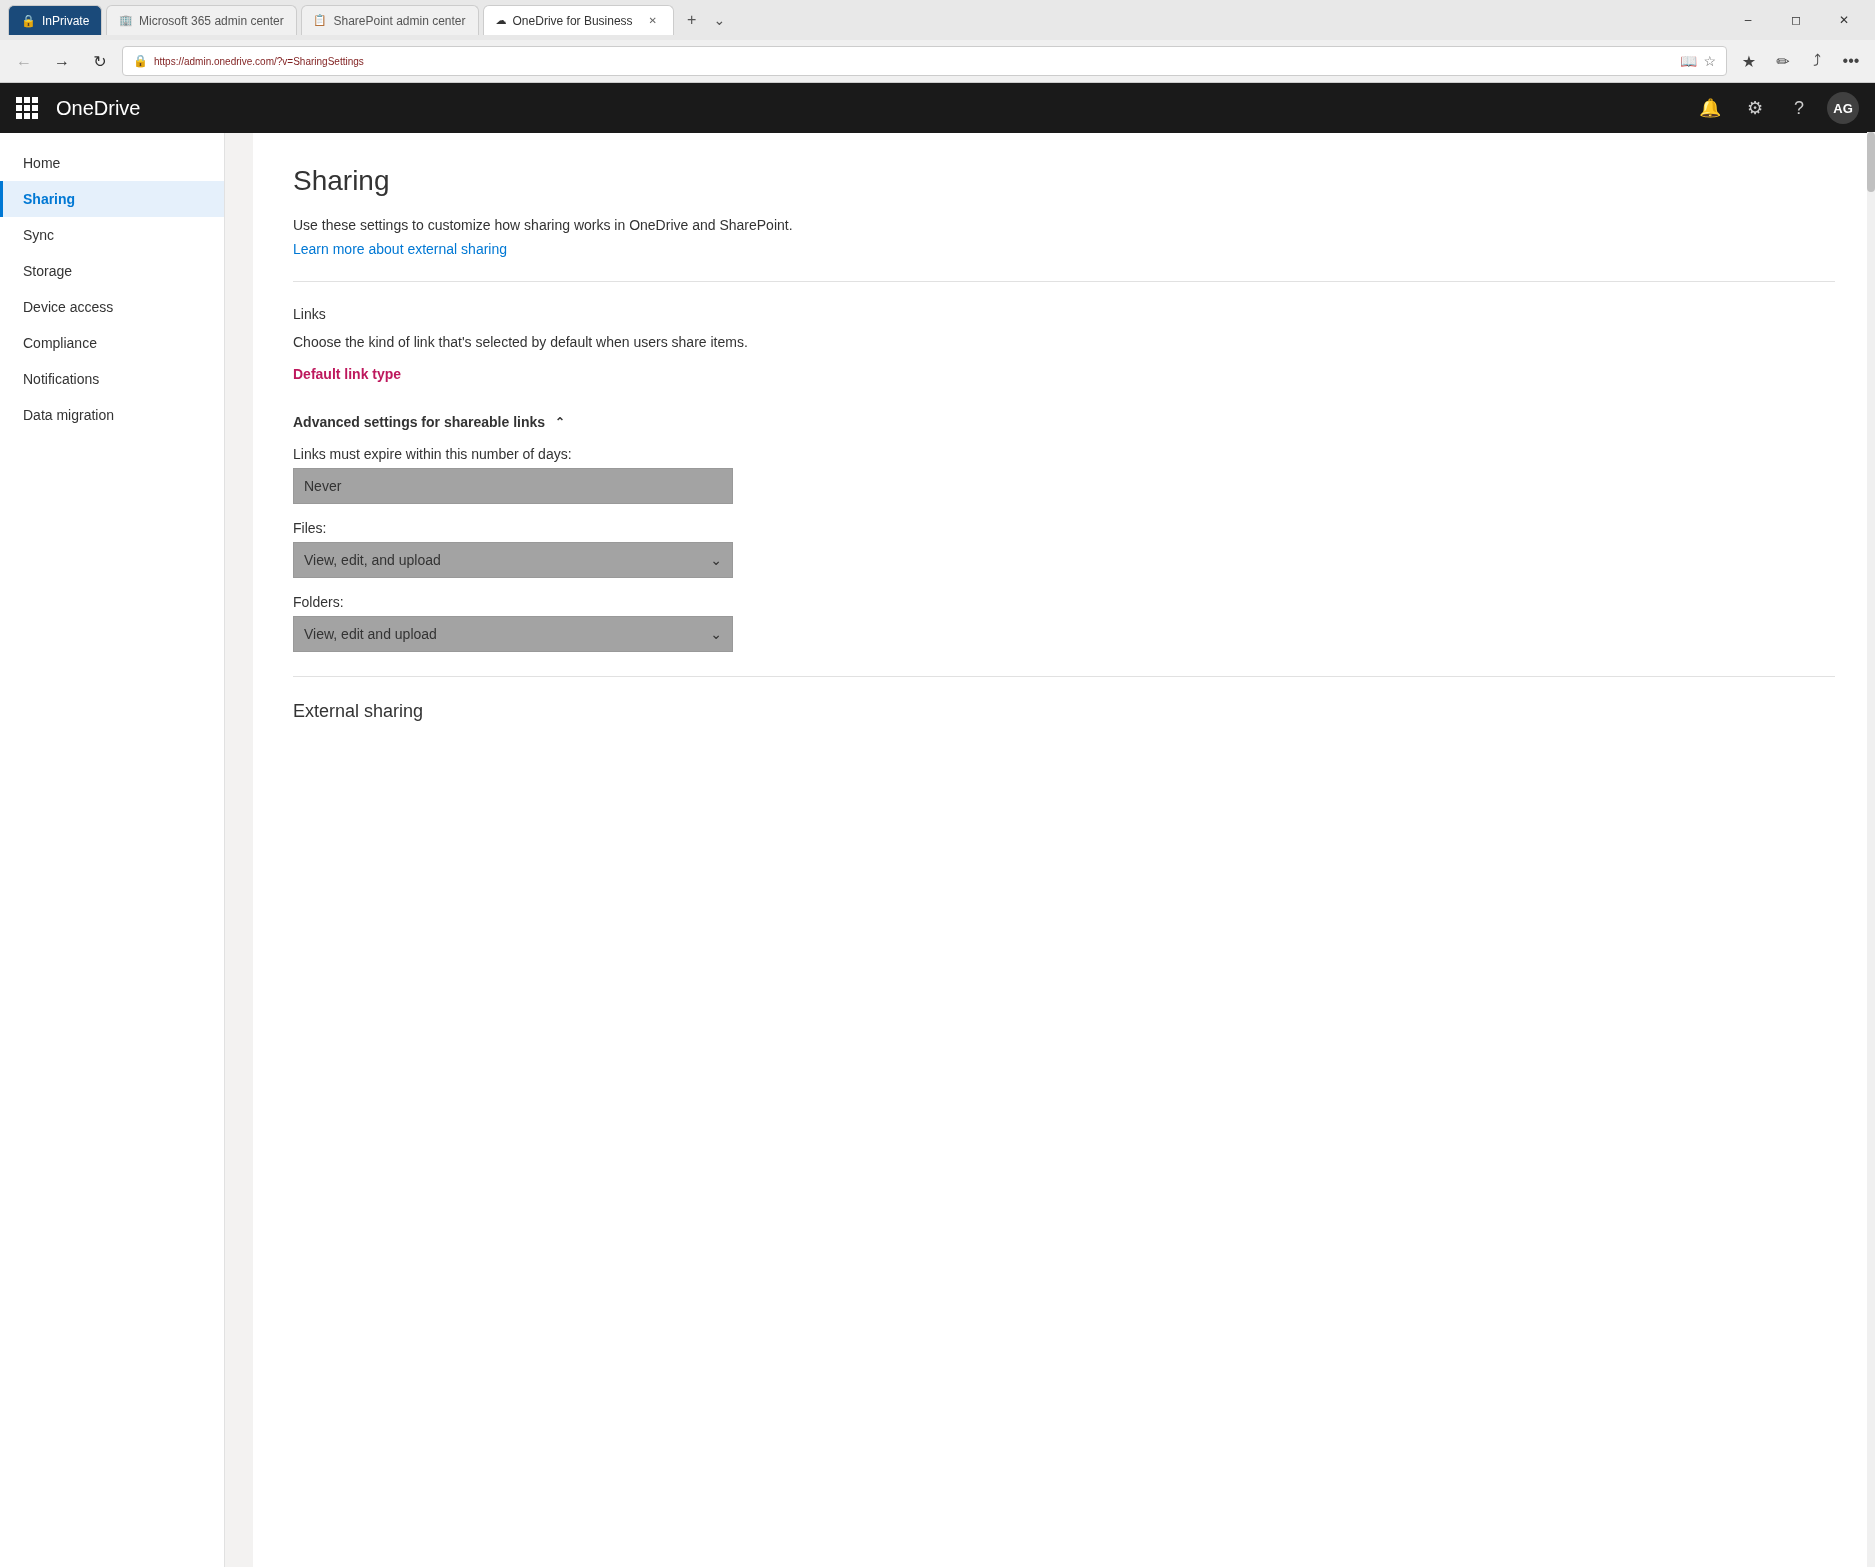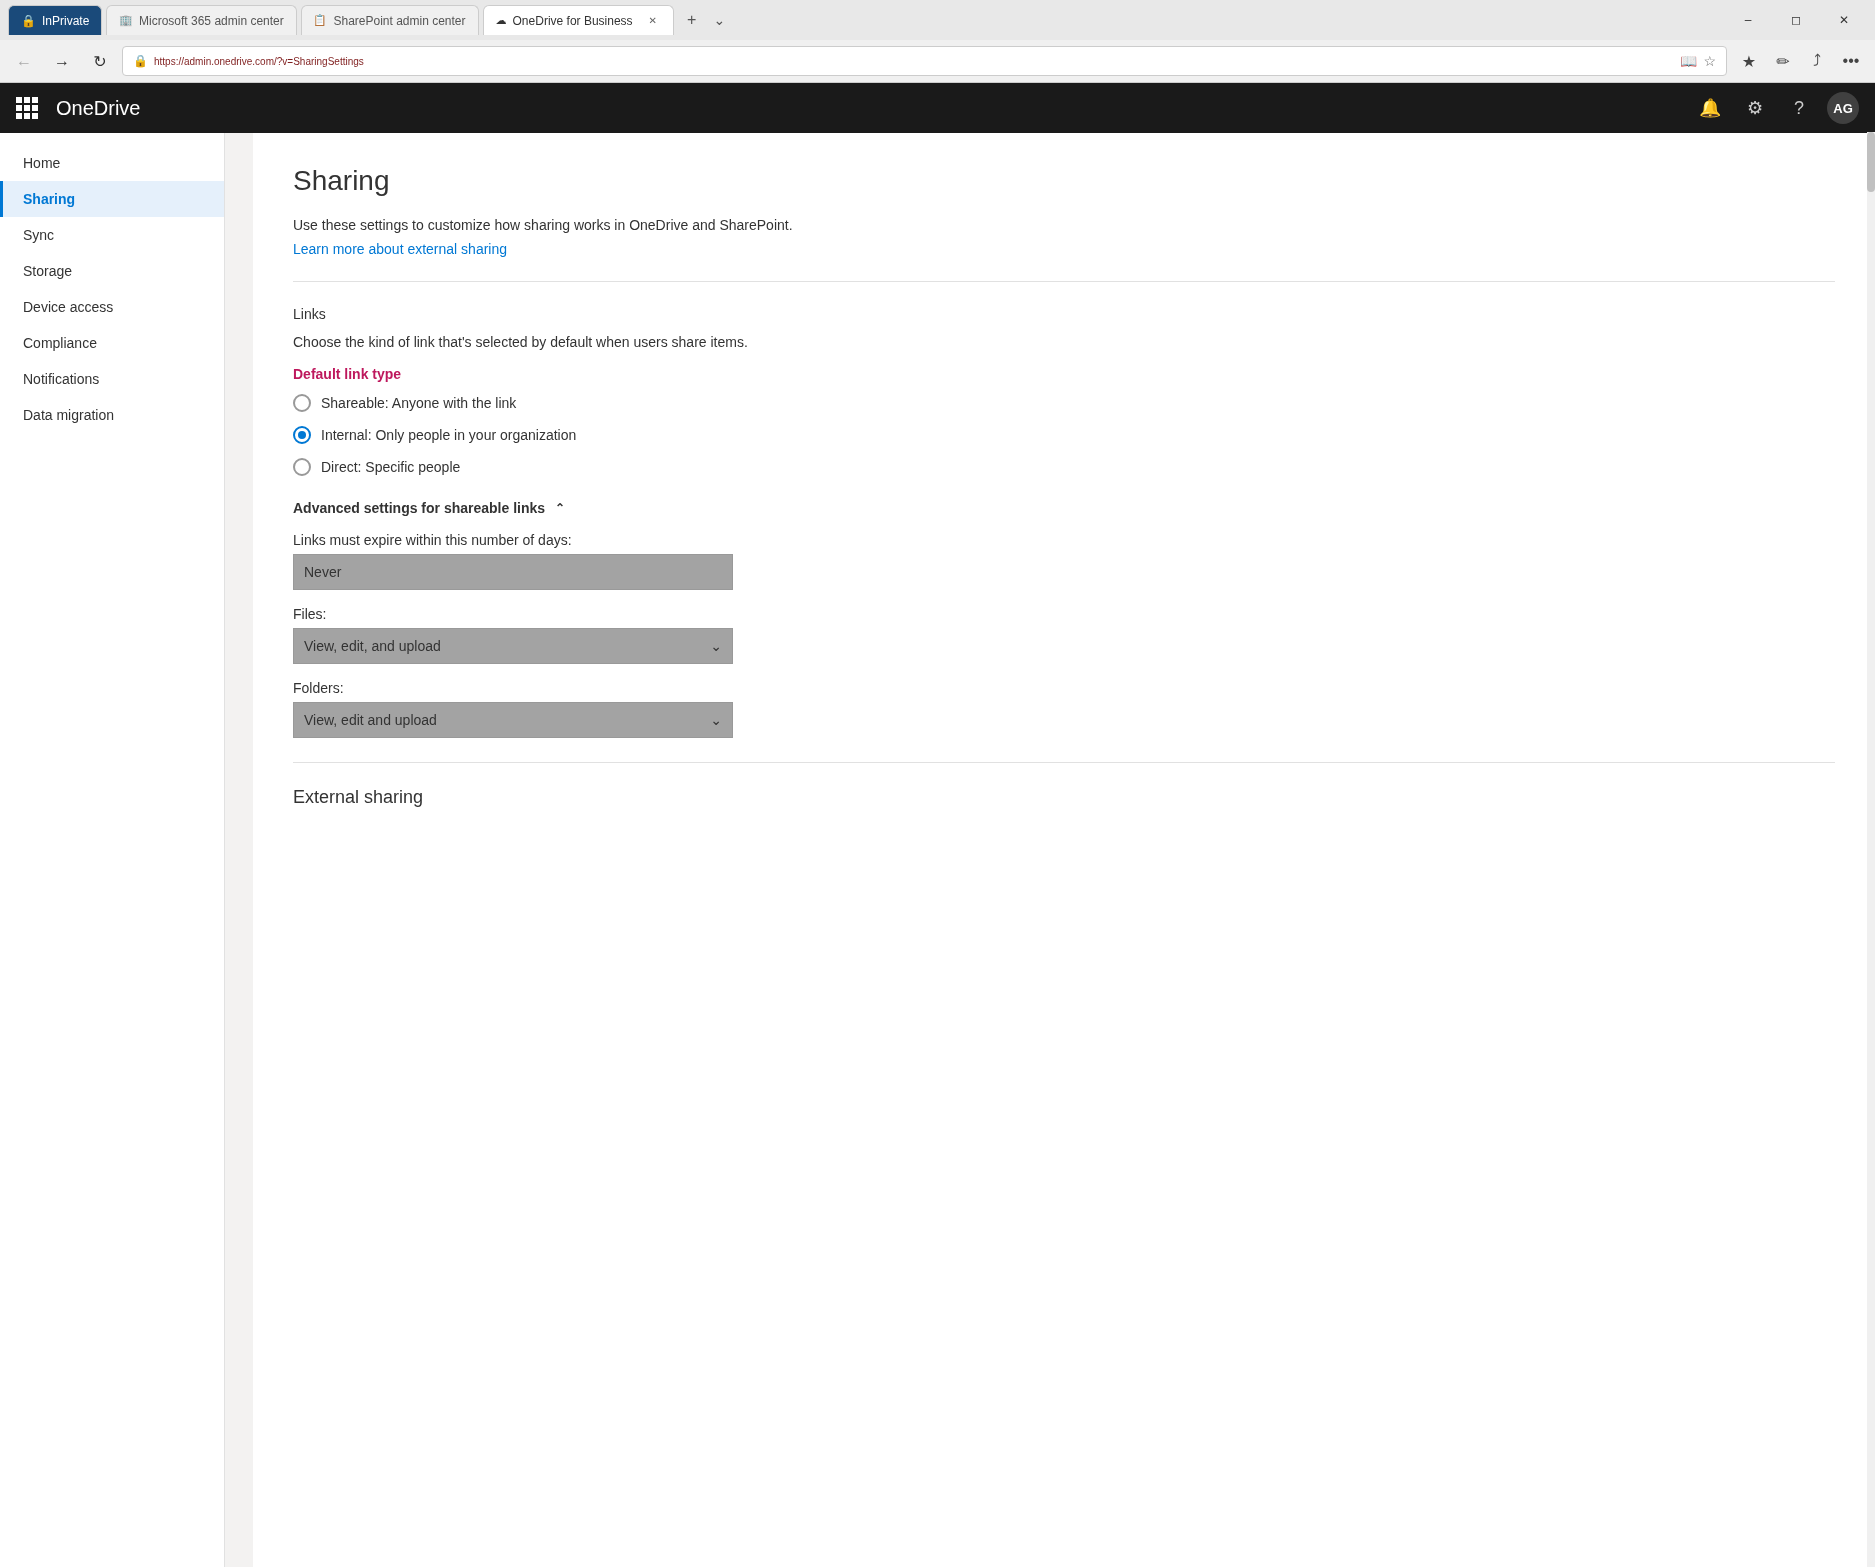--- a/index.html
+++ b/index.html
@@ -212,40 +212,23 @@
 
       <hr class="section-divider">
 
       
       <h2 class="section-header">Links</h2>
       <p class="section-description">Choose the kind of link that's selected by default when users share items.</p>
 
       <div class="subsection-label">Default link type</div>
 
       
-      <div class="radio-group">
-
-        <div class="radio-item">
-          <div class="radio-circle"></div>
-          <span>Shareable: Anyone with the link</span>
-        </div>
-
-        <div class="radio-item">
-          <div class="radio-circle selected"></div>
-          <span>Internal: Only people in your organization</span>
-        </div>
-
-        <div class="radio-item">
-          <div class="radio-circle"></div>
-          <span>Direct: Specific people</span>
-        </div>
-      </div>
-
-      
-      <div style="margin-top: 24px;">
+
+      
+      <div style="margin-top: 32px;">
         <div class="advanced-settings-header">
           <span>Advanced settings for shareable links</span>
           <span class="chevron-icon">⌃</span>
         </div>
 
         <div class="form-group">
           <div class="form-label">Links must expire within this number of days:</div>
           <input type="text" class="text-input" value="Never" style="">
         </div>
 

